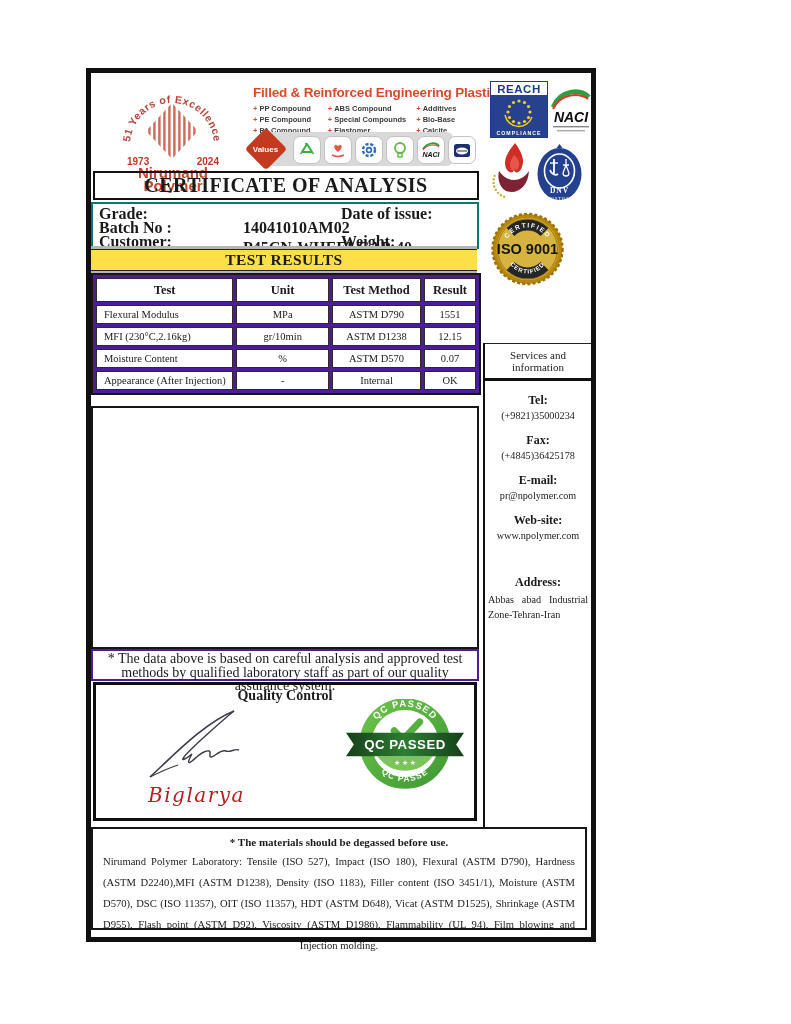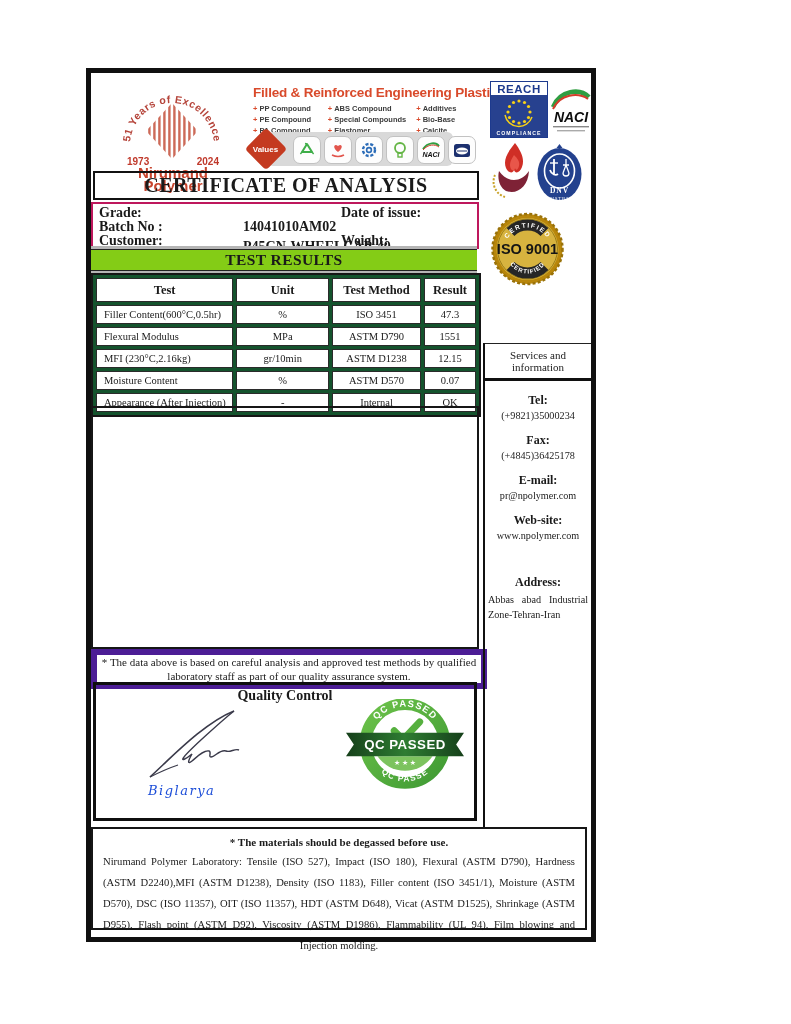--- a/index.html
+++ b/index.html
@@ -30,40 +30,40 @@
   
   .reach{left:399px;top:8px;}
   .naci{left:459px;top:12px;}
   .flame{left:400px;top:68px;}
   .dnv{left:445px;top:70px;}
   .isobadge{left:399px;top:132px;}
 
   
   .coa-box{left:2px;top:98px;width:382px;height:25px;border:2px solid #111;
     text-align:center;font-weight:bold;font-size:20px;line-height:25px;letter-spacing:0.5px;}
-  .grade-box{left:0px;top:129px;width:384px;height:43px;border:2px solid #be185d;font-size:14px;font-weight:bold;}
+  .grade-box{left:0px;top:129px;width:384px;height:43px;border:2px solid #0f766e;font-size:16px;font-weight:bold;}
   .grade-box .abs{white-space:nowrap;}
   .band{left:0px;top:176px;width:386px;height:20px;border-top:1px solid #222;border-bottom:1px solid #222;
-    box-shadow:0 -3px 0 #b5b5b5, 0 3px 0 #b5b5b5;background:#84cc16;text-align:center;
+    box-shadow:0 -3px 0 #b5b5b5, 0 3px 0 #b5b5b5;background:#fde047;text-align:center;
     font-weight:bold;font-size:15.5px;line-height:20px;letter-spacing:0.4px;}
-  .results-wrap{left:0px;top:200px;width:386px;border:2px solid #161616;background:#14532d;}
+  .results-wrap{left:0px;top:200px;width:386px;border:2px solid #161616;background:#4c1d95;}
   table.results{width:100%;border-collapse:separate;border-spacing:3px;}
   table.results th, table.results td{background:#fff;border:1px solid #2b2b2b;}
   table.results th{font-size:12.5px;font-weight:bold;height:20px;text-align:center;}
   table.results td{font-size:10.5px;height:15px;text-align:center;padding:1px 2px;}
   table.results td.tname{text-align:left;padding-left:7px;}
   .col-test{width:37%;} .col-unit{width:25%;} .col-method{width:24%;} .col-result{width:14%;}
   .empty-box{left:0px;top:333px;width:384px;height:239px;border:2px solid #161616;}
-  .footnote-box{left:0px;top:576px;width:384px;height:27px;border:6px solid #4c1d95;
-    font-size:11px;text-align:center;line-height:13.5px;padding-top:1px;}
+  .footnote-box{left:0px;top:576px;width:384px;height:27px;border:2px solid #4c1d95;
+    font-size:14px;text-align:center;line-height:13.5px;padding-top:1px;}
   .qc-box{left:2px;top:609px;width:378px;height:133px;border:3px solid #0f0f0f;}
   .qc-title{position:absolute;left:0;top:3px;width:100%;text-align:center;font-weight:bold;font-size:14px;}
   .sig-scrawl{position:absolute;left:46px;top:20px;}
   .sig-name{position:absolute;left:52px;top:98px;font-family:"DejaVu Serif",serif;font-style:italic;
-    font-size:13px;letter-spacing:1.5px;color:#1d4ed8;}
+    font-size:20px;letter-spacing:1.5px;color:#b91c1c;}
   .stamp{position:absolute;left:250px;top:14px;}
 
   
   .sidebar{left:392px;top:270px;width:106px;height:484px;border-left:2px solid #101010;font-size:10.5px;}
   .sidebar-header{height:34px;border-top:1px solid #222;border-bottom:3px solid #101010;
     display:flex;align-items:center;justify-content:center;text-align:center;
     font-weight:normal;font-size:11px;line-height:12px;}
   .entry{margin-top:12px;text-align:center;}
   .entry .lbl{font-weight:bold;font-size:12px;}
   .entry .val{font-size:10.2px;margin-top:2px;}
@@ -255,26 +255,20 @@
         </colgroup>
       <thead>
         <tr>
           <th>Test</th>
           <th>Unit</th>
           <th>Test Method</th>
           <th>Result</th>
         </tr>
       </thead>
       <tbody>
-        <tr>
-          <td class="tname">Filler Content(600°C,0.5hr)</td>
-          <td>%</td>
-          <td>ISO 3451</td>
-          <td>47.3</td>
-        </tr>
         <tr>
           <td class="tname">Flexural Modulus</td>
           <td>MPa</td>
           <td>ASTM D790</td>
           <td>1551</td>
         </tr>
         <tr>
           <td class="tname">MFI (230°C,2.16kg)</td>
           <td>gr/10min</td>
           <td>ASTM D1238</td>

